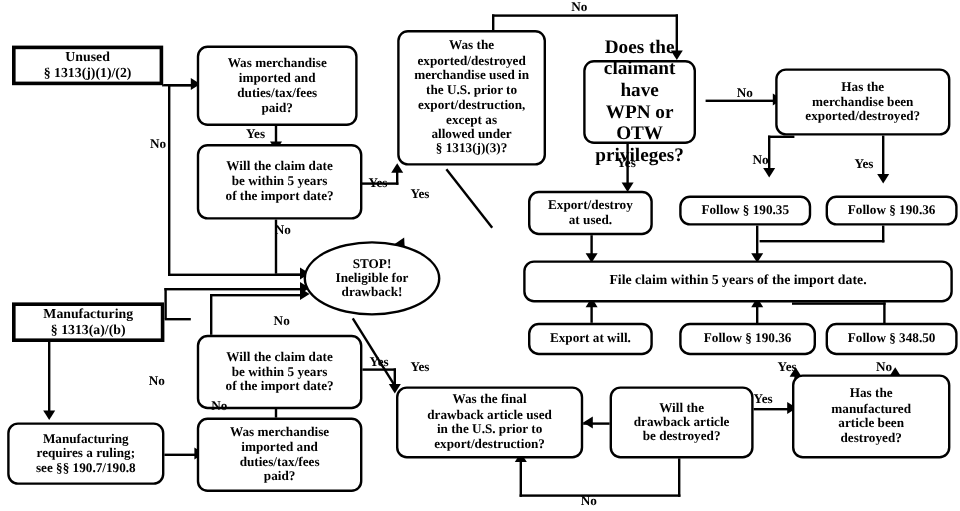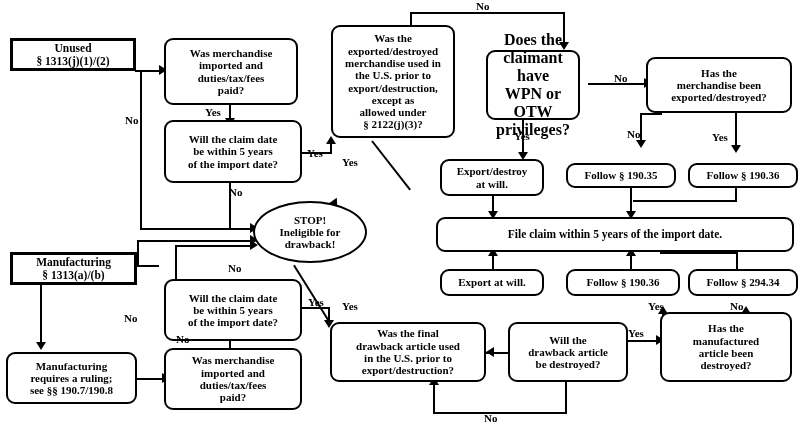--- a/index.html
+++ b/index.html
@@ -204,33 +204,33 @@
 be within 5 years
 of the import date?</div>
 
   <div class="node rounded" style="left:331px; top:25px; width:124px; height:113px; font-size:11px;">Was the
 exported/destroyed
 merchandise used in
 the U.S. prior to
 export/destruction,
 except as
 allowed under
-§ 2122(j)(3)?</div>
+§ 1313(j)(3)?</div>
 
   <div class="node rounded" style="left:486px; top:50px; width:94px; height:70px; font-size:16px;">Does the
 claimant have
 WPN or OTW
 privileges?</div>
 
   <div class="node rounded" style="left:646px; top:57px; width:146px; height:56px; font-size:11px;">Has the
 merchandise been
 exported/destroyed?</div>
 
   <div class="node rounded" style="left:440px; top:159px; width:104px; height:37px; font-size:11px;">Export/destroy
-at will.</div>
+at used.</div>
 
   <div class="node rounded" style="left:566px; top:163px; width:110px; height:25px; font-size:11px;">Follow § 190.35</div>
 
   <div class="node rounded" style="left:688px; top:163px; width:110px; height:25px; font-size:11px;">Follow § 190.36</div>
 
   <div class="node rounded" style="left:436px; top:217px; width:358px; height:35px; font-size:11.5px;text-align:right;">File claim within 5 years of the import date.</div>
 
   <div class="node ellipse" style="left:253px; top:201px; width:114px; height:62px; font-size:11px;">STOP!
 Ineligible for
 drawback!</div>
@@ -262,21 +262,21 @@
 
   <div class="node rounded" style="left:660px; top:312px; width:132px; height:70px; font-size:11px;">Has the
 manufactured
 article been
 destroyed?</div>
 
   <div class="node rounded" style="left:440px; top:269px; width:104px; height:27px; font-size:11px;">Export at will.</div>
 
   <div class="node rounded" style="left:566px; top:269px; width:114px; height:27px; font-size:11px;">Follow § 190.36</div>
 
-  <div class="node rounded" style="left:688px; top:269px; width:110px; height:27px; font-size:11px;">Follow § 294.34</div>
+  <div class="node rounded" style="left:688px; top:269px; width:110px; height:27px; font-size:11px;">Follow § 348.50</div>
 
   <div class="lbl" style="left:476px; top:0px;">No</div>
   <div class="lbl" style="left:205px; top:106px;">Yes</div>
   <div class="lbl" style="left:125px; top:114px;">No</div>
   <div class="lbl" style="left:307px; top:147px;">Yes</div>
   <div class="lbl" style="left:229px; top:186px;">No</div>
   <div class="lbl" style="left:342px; top:156px;">Yes</div>
   <div class="lbl" style="left:514px; top:130px;">Yes</div>
   <div class="lbl" style="left:614px; top:72px;">No</div>
   <div class="lbl" style="left:627px; top:128px;">No</div>

